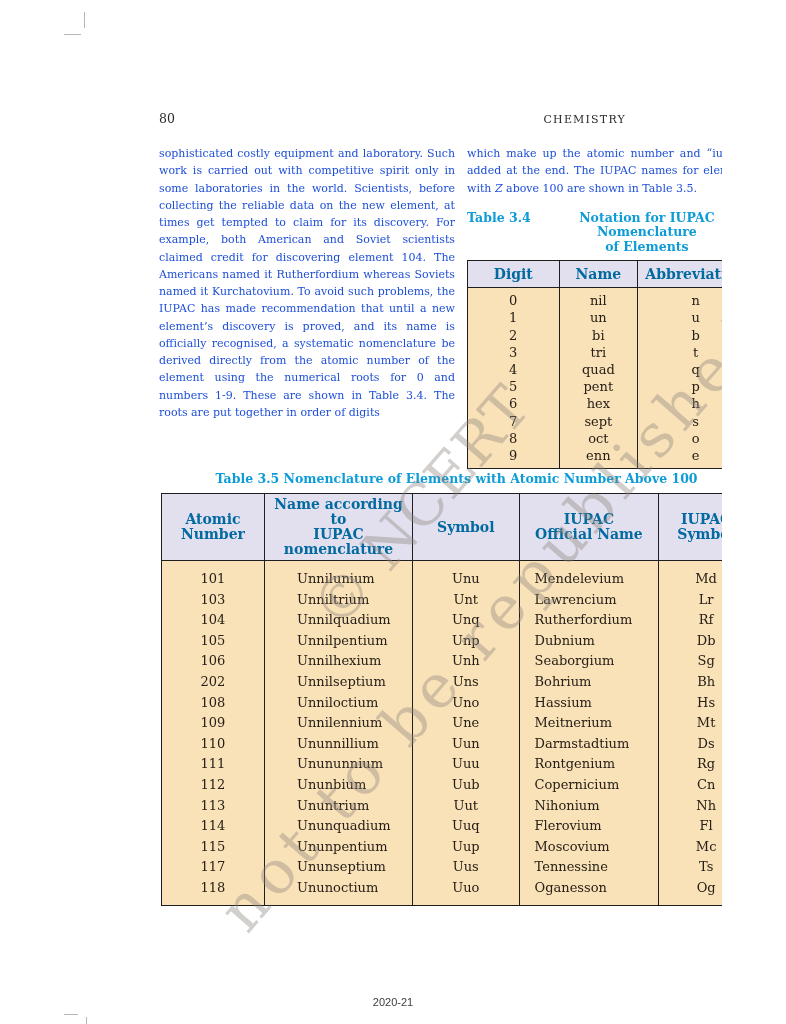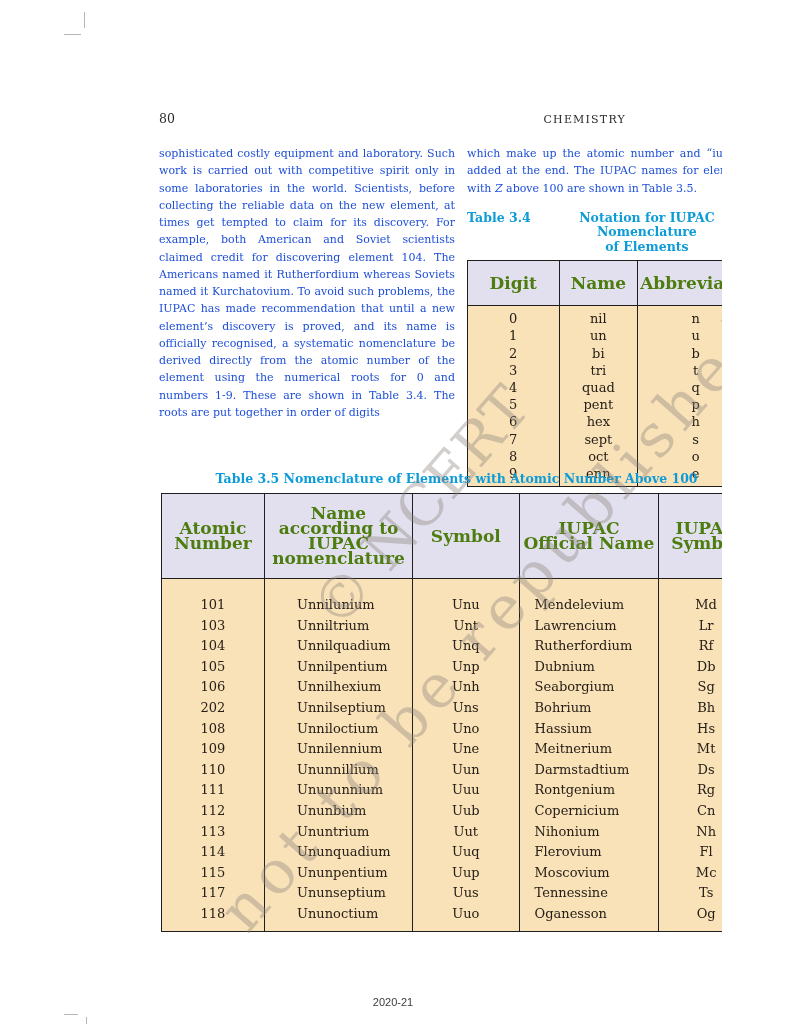--- a/index.html
+++ b/index.html
@@ -37,22 +37,22 @@
   .t34-title { margin-top:14px; display:flex; gap:9px; font-size:12.5px; line-height:14.5px; }
   .t34-title .t-label { white-space:nowrap; }
   .t34-title .t-line { display:block; }
   .t35-title { position:absolute; top:459px; left:95px; width:595px;
     text-align:center; font-size:12.5px; }
 
   
   table.tbl { border-collapse:collapse; background:var(--cream);
     border:1.6px solid var(--line); table-layout:fixed; }
   table.tbl th { background:var(--lav); border:1px solid var(--line);
-    font-size:17px; line-height:15px; white-space:pre-line;
-    padding:12px 2px; color:#4d7c0f; font-weight:bold; }
+    font-size:14px; line-height:15px; white-space:pre-line;
+    padding:3px 2px; color:#0369a1; font-weight:bold; }
   table.tbl td { border-left:1px solid var(--line); border-right:1px solid var(--line);
     font-size:13px; color:#272018; padding:0; }
 
   .t34-table { margin-top:6px; width:287px; }
   .t34-table col:nth-child(1){width:32%;} .t34-table col:nth-child(2){width:27.5%;}
   .t34-table col:nth-child(3){width:40.5%;}
   .t34-table th { height:20px; }
   .t34-table td { height:17.2px; line-height:17.2px; text-align:center; }
   .t34-table tbody tr:first-child td { padding-top:4px; }
   .t34-table tbody tr:last-child td { padding-bottom:4px; }
@@ -60,21 +60,21 @@
   .t35-table { position:absolute; top:481px; left:97px; width:593px; }
   .t35-table col:nth-child(1){width:17.4%;} .t35-table col:nth-child(2){width:25%;}
   .t35-table col:nth-child(3){width:18%;}  .t35-table col:nth-child(4){width:23.6%;}
   .t35-table col:nth-child(5){width:16%;}
   .t35-table th { height:36px; }
   .t35-table td { height:20.6px; line-height:20.6px; }
   .t35-table td:nth-child(1), .t35-table td:nth-child(3), .t35-table td:nth-child(5)
     { text-align:center; }
   .t35-table td:nth-child(2) { text-align:left; padding-left:32px; }
   .t35-table td:nth-child(4) { text-align:left; padding-left:15px; }
-  .t35-table tbody tr:first-child td { padding-top:16px; }
+  .t35-table tbody tr:first-child td { padding-top:8px; }
   .t35-table tbody tr:last-child td { padding-bottom:6px; }
 
   
   .footer { position:absolute; top:984px; left:0; right:0; text-align:center;
     font-family:"Liberation Sans", sans-serif; font-size:11px; color:#3c3c3c; }
 
   
   .wm { position:absolute; white-space:nowrap; font-family:"DejaVu Serif", serif;
     color:var(--wm); opacity:0.38; z-index:3; pointer-events:none; }
   .wm1 { left:209px; top:461px; font-size:58px; transform:rotate(-49deg); }

